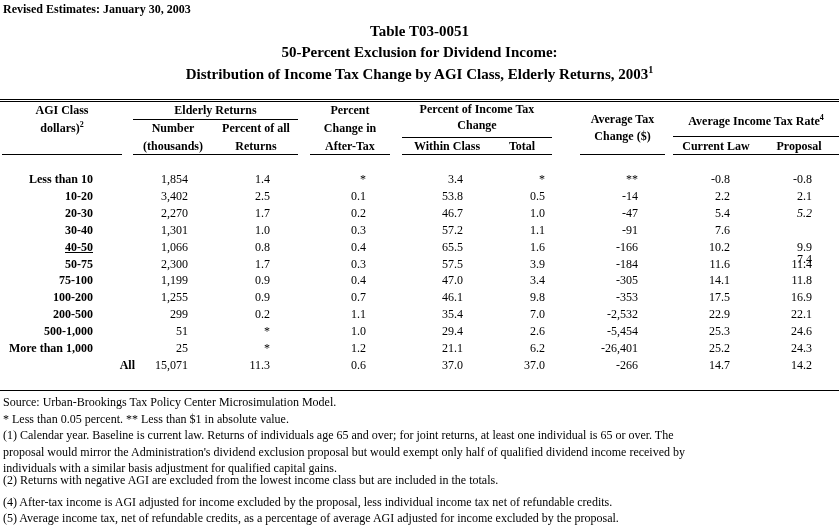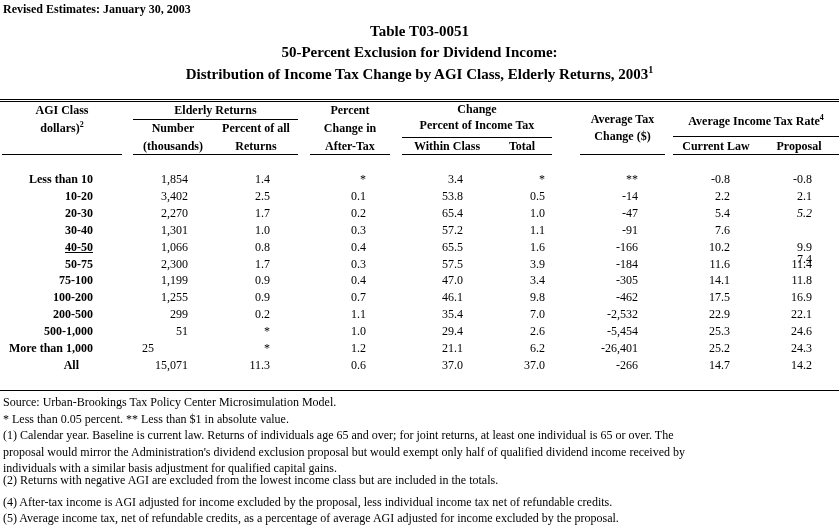--- a/index.html
+++ b/index.html
@@ -55,22 +55,22 @@
 <div class="rule" style="left:133px; top:154px; width:165px;"></div>
 
 <div class="hdr" style="left:310px; top:101px; width:80px;">
   <div>Percent</div>
   <div>Change in</div>
   <div>After-Tax</div>
 </div>
 <div class="rule" style="left:310px; top:154px; width:80px;"></div>
 
 <div class="hdr" style="left:402px; top:101px; width:150px; line-height:16px;">
+  <div>Percent of Income Tax</div>
   <div>Change</div>
-  <div>Percent of Income Tax</div>
 </div>
 <div class="rule" style="left:402px; top:137px; width:150px;"></div>
 <div class="hdr" style="left:402px; top:137px; width:90px;">Within Class</div>
 <div class="hdr" style="left:492px; top:137px; width:60px;">Total</div>
 <div class="rule" style="left:402px; top:154px; width:150px;"></div>
 
 <div class="hdr" style="left:580px; top:111px; width:85px; line-height:17px;">
   <div>Average Tax</div>
   <div>Change ($)</div>
 </div>
@@ -103,21 +103,21 @@
       <span class="cell" style="right: 294px;">0.5</span>
       <span class="cell" style="right: 201px;">-14</span>
       <span class="cell" style="right: 109px;">2.2</span>
       <span class="cell" style="right: 27px;">2.1</span>
     </div>
     <div class="row" style="top: 205.8px;">
       <span class="cell lbl" style="right: 746px;">20-30</span>
       <span class="cell" style="right: 651px; text-align: center;">2,270</span>
       <span class="cell" style="right: 569px;">1.7</span>
       <span class="cell" style="right: 473px;">0.2</span>
-      <span class="cell" style="right: 376px;">65.4</span>
+      <span class="cell" style="right: 376px;">46.7</span>
       <span class="cell" style="right: 294px;">1.0</span>
       <span class="cell" style="right: 201px;">-47</span>
       <span class="cell" style="right: 109px;">5.4</span>
       <span class="cell" style="right: 27px; font-style: italic;">5.2</span>
     </div>
     <div class="row" style="top: 222.7px;">
       <span class="cell lbl" style="right: 746px;">30-40</span>
       <span class="cell" style="right: 651px;">1,301</span>
       <span class="cell" style="right: 569px;">1.0</span>
       <span class="cell" style="right: 473px;">0.3</span>
@@ -160,21 +160,21 @@
       <span class="cell" style="right: 109px;">14.1</span>
       <span class="cell" style="right: 27px;">11.8</span>
     </div>
     <div class="row" style="top: 290.3px;">
       <span class="cell lbl" style="right: 746px;">100-200</span>
       <span class="cell" style="right: 651px;">1,255</span>
       <span class="cell" style="right: 569px;">0.9</span>
       <span class="cell" style="right: 473px;">0.7</span>
       <span class="cell" style="right: 376px;">46.1</span>
       <span class="cell" style="right: 294px;">9.8</span>
-      <span class="cell" style="right: 201px;">-462</span>
+      <span class="cell" style="right: 201px;">-353</span>
       <span class="cell" style="right: 109px;">17.5</span>
       <span class="cell" style="right: 27px;">16.9</span>
     </div>
     <div class="row" style="top: 307.2px;">
       <span class="cell lbl" style="right: 746px;">200-500</span>
       <span class="cell" style="right: 651px;">299</span>
       <span class="cell" style="right: 569px;">0.2</span>
       <span class="cell" style="right: 473px;">1.1</span>
       <span class="cell" style="right: 376px;">35.4</span>
       <span class="cell" style="right: 294px;">7.0</span>
@@ -188,31 +188,31 @@
       <span class="cell" style="right: 569px;">*</span>
       <span class="cell" style="right: 473px;">1.0</span>
       <span class="cell" style="right: 376px;">29.4</span>
       <span class="cell" style="right: 294px;">2.6</span>
       <span class="cell" style="right: 201px;">-5,454</span>
       <span class="cell" style="right: 109px;">25.3</span>
       <span class="cell" style="right: 27px;">24.6</span>
     </div>
     <div class="row" style="top: 341px;">
       <span class="cell lbl" style="right: 746px;">More than 1,000</span>
-      <span class="cell" style="right: 685px;">25</span>
+      <span class="cell" style="right: 651px;">25</span>
       <span class="cell" style="right: 569px;">*</span>
       <span class="cell" style="right: 473px;">1.2</span>
       <span class="cell" style="right: 376px;">21.1</span>
       <span class="cell" style="right: 294px;">6.2</span>
       <span class="cell" style="right: 201px;">-26,401</span>
       <span class="cell" style="right: 109px;">25.2</span>
       <span class="cell" style="right: 27px;">24.3</span>
     </div>
     <div class="row" style="top: 357.9px;">
-      <span class="cell lbl" style="right: 760px;">All</span>
+      <span class="cell lbl" style="right: 704px;">All</span>
       <span class="cell" style="right: 651px;">15,071</span>
       <span class="cell" style="right: 569px;">11.3</span>
       <span class="cell" style="right: 473px;">0.6</span>
       <span class="cell" style="right: 376px;">37.0</span>
       <span class="cell" style="right: 294px;">37.0</span>
       <span class="cell" style="right: 201px;">-266</span>
       <span class="cell" style="right: 109px;">14.7</span>
       <span class="cell" style="right: 27px;">14.2</span>
     </div>
   </div>

